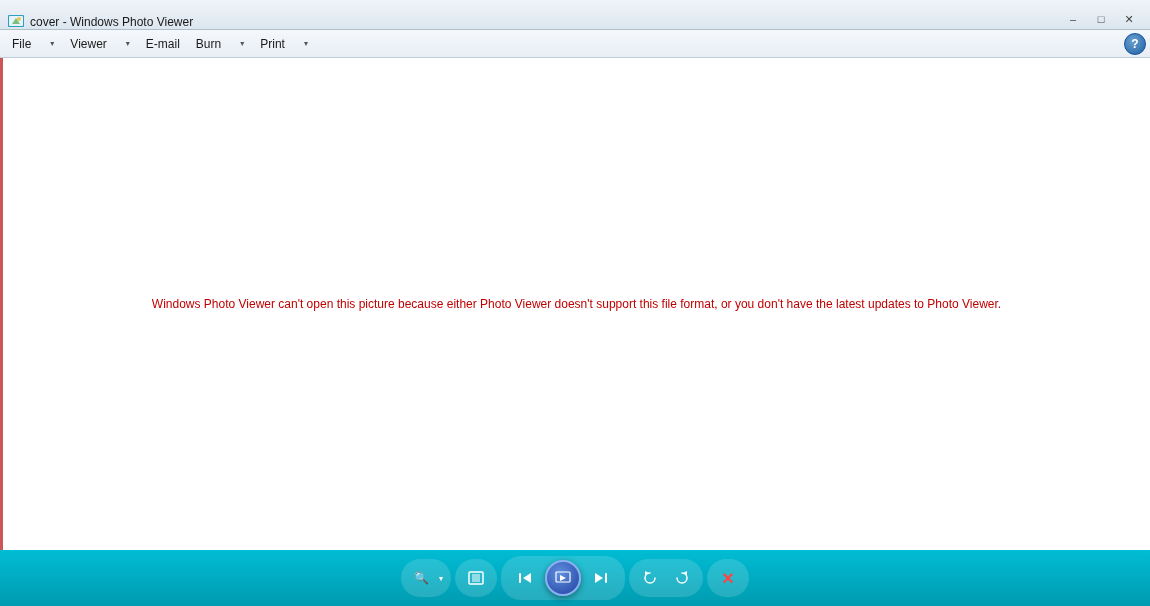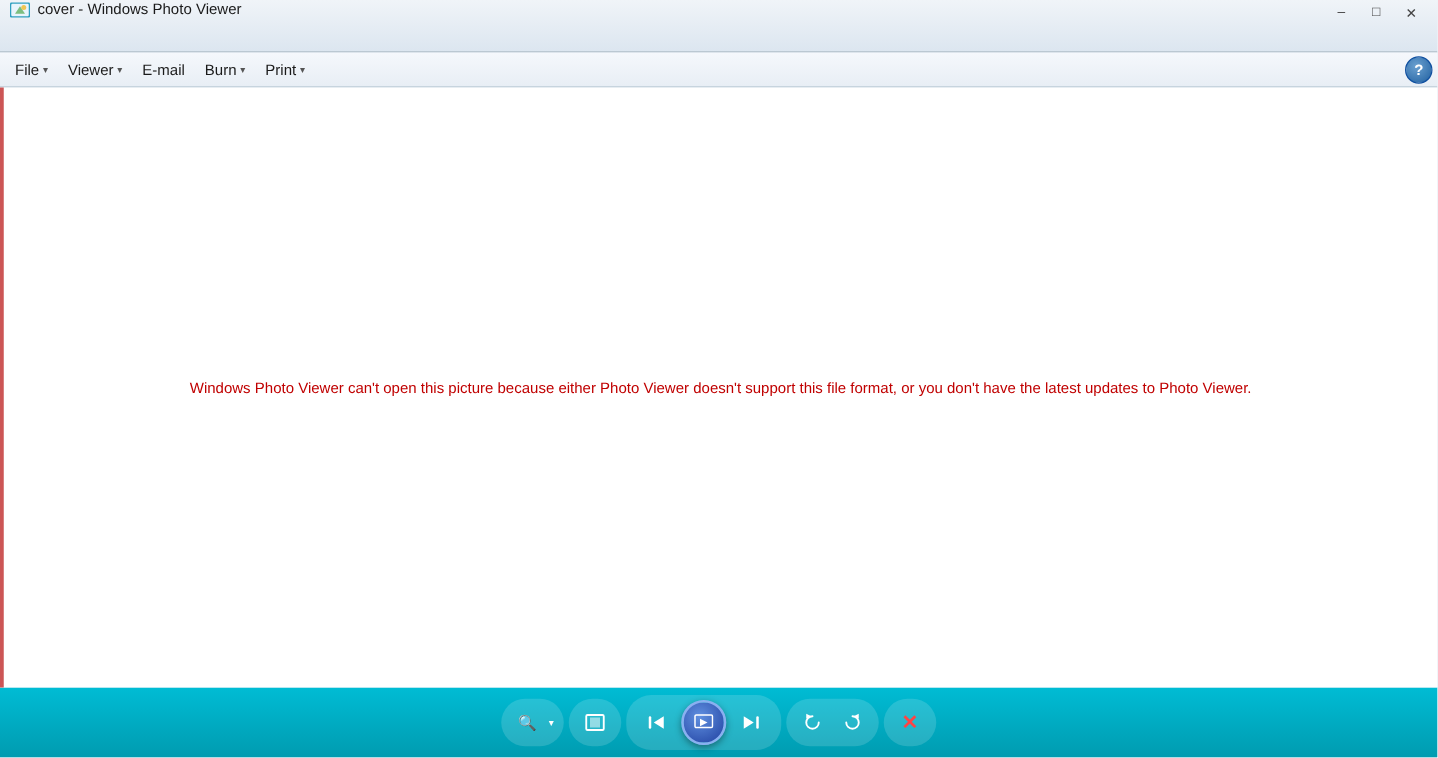--- a/index.html
+++ b/index.html
@@ -10,25 +10,25 @@
       overflow: hidden;
       font-family: 'Segoe UI', Tahoma, sans-serif;
       font-size: 12px;
       background: #dce6f0;
       display: flex;
       flex-direction: column;
     }
 
     
     #title-bar {
-      height: 42px;
+      height: 30px;
       background: linear-gradient(to bottom, #f0f4f8, #dce6f0);
       border-bottom: 1px solid #b0bec8;
       display: flex;
-      align-items: flex-start;
+      align-items: flex-end;
       padding: 0 8px;
       user-select: none;
     }
 
     #title-icon {
       width: 16px;
       height: 16px;
       margin-right: 6px;
       flex-shrink: 0;
     }
@@ -68,21 +68,21 @@
     }
 
     .menu-item {
       display: flex;
       align-items: center;
       padding: 4px 8px;
       cursor: pointer;
       color: #1a1a1a;
       font-size: 12px;
       border-radius: 2px;
-      gap: 3px;
+      gap: 19px;
     }
 
     .menu-arrow {
       font-size: 8px;
       color: #555;
     }
 
     #help-btn {
       margin-left: auto;
       width: 22px;

